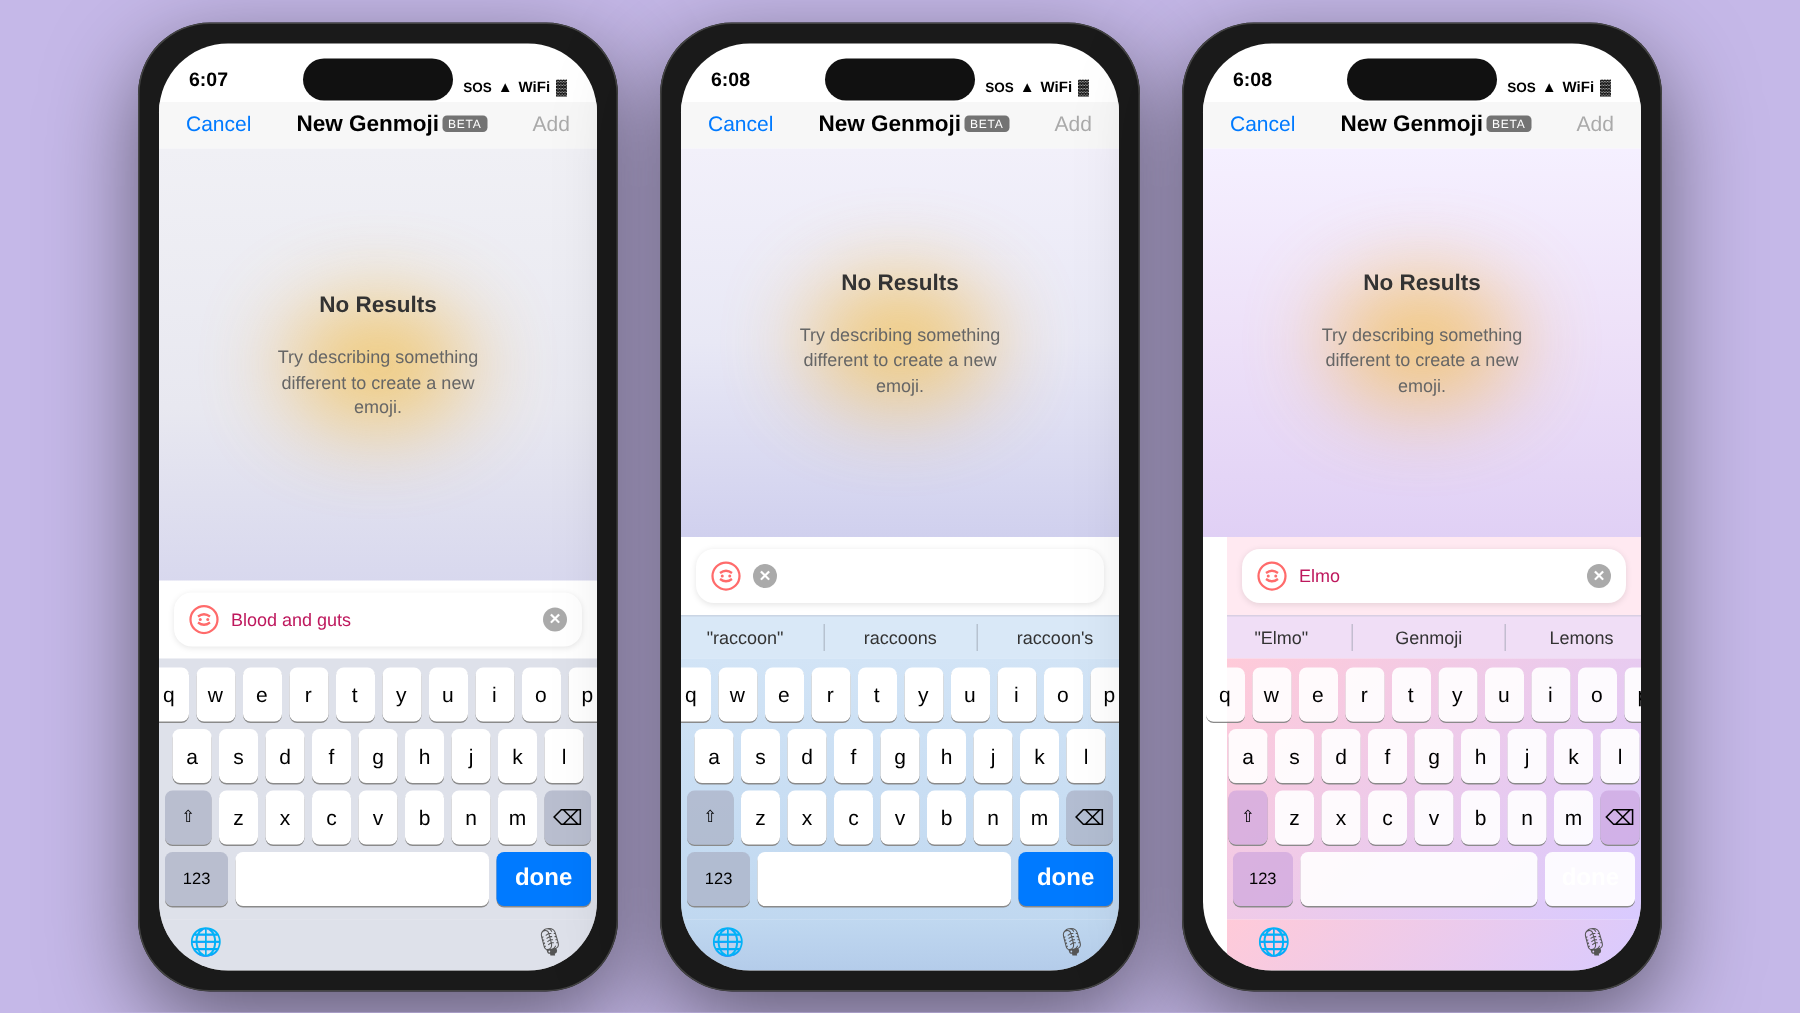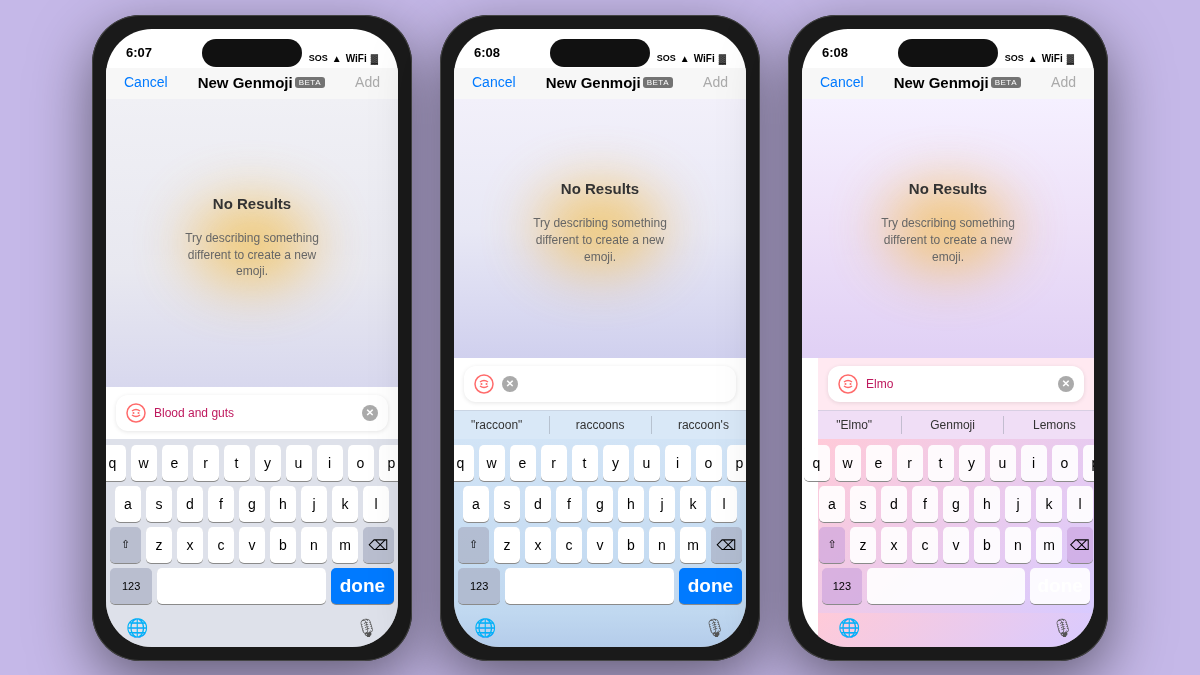--- a/index.html
+++ b/index.html
@@ -195,21 +195,21 @@
       background: rgba(170,175,195,0.7);
     }
     .key-space {
       flex: 4;
       font-size: 12px;
       color: #555;
     }
     .key-done {
       background: #007AFF;
       color: #fff;
-      font-size: 19px;
+      font-size: 16px;
       font-weight: 600;
       flex: 1.5;
     }
     .key-123 { flex: 1; }
     
     .bottom-bar {
       display: flex;
       justify-content: space-between;
       align-items: center;
       padding: 4px 20px 8px;

